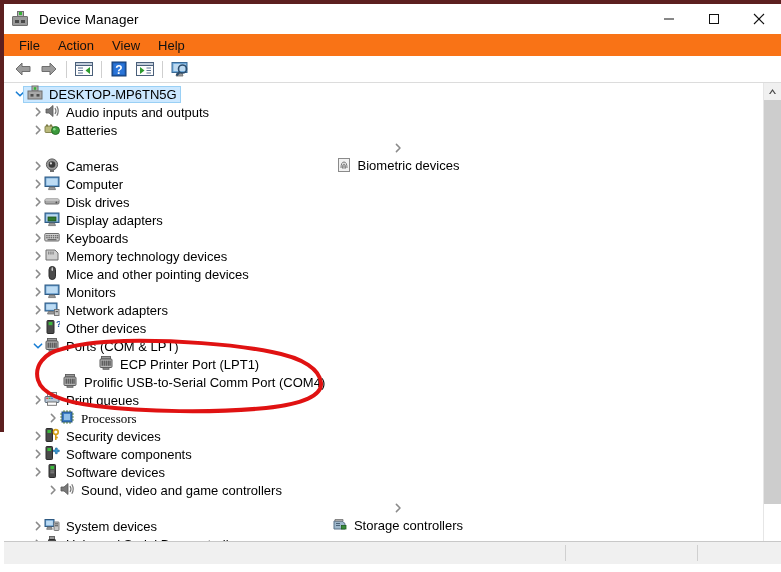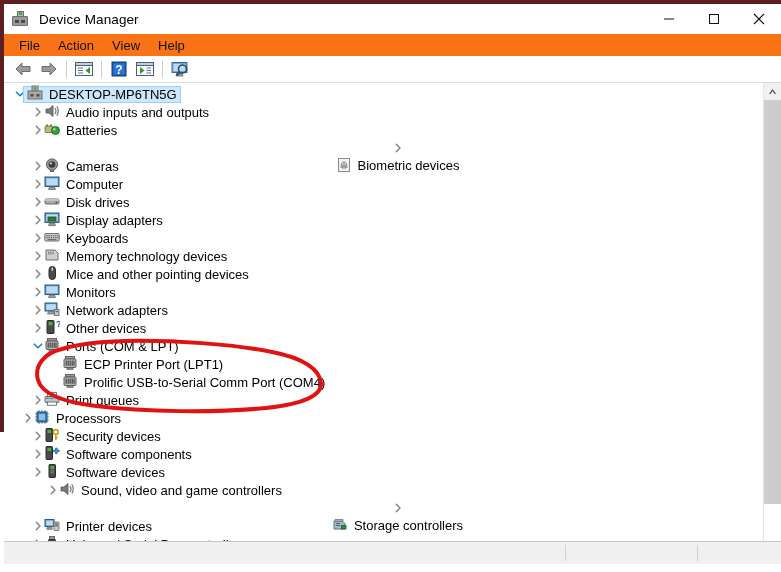--- a/index.html
+++ b/index.html
@@ -426,21 +426,21 @@
                   <rect x="5.6" y="5.6" width="1.2" height="5.2"></rect>
                   <rect x="7.6" y="5.6" width="1.2" height="5.2"></rect>
                   <rect x="9.6" y="5.6" width="1.2" height="5.2"></rect>
                   <rect x="11.4" y="5.6" width="1.2" height="5.2"></rect>
                 </g>
                 <rect x="5" y="12.5" width="6" height="1.8" fill="#8a8a8a" stroke="#5c5c5c" stroke-width="0.8"></rect>
               </svg></span>
             <span class="lbl">Ports (COM &amp; LPT)</span>
           </span>
         </div>
-        <div class="row" style="padding-left: 45px;">
+        <div class="row" style="padding-left: 45px; gap: 36px;">
           <span class="chev"></span>
           <span class="label-box">
             <span class="ico"><svg width="16" height="16" viewBox="0 0 16 16">
                 <rect x="3.5" y="1.5" width="9" height="2.5" fill="#9a9a9a" stroke="#5c5c5c" stroke-width="0.9"></rect>
                 <rect x="2" y="4" width="12" height="8.5" rx="1" fill="#b5b5b5" stroke="#5c5c5c" stroke-width="1"></rect>
                 <g fill="#4a4a4a">
                   <rect x="3.6" y="5.6" width="1.2" height="5.2"></rect>
                   <rect x="5.6" y="5.6" width="1.2" height="5.2"></rect>
                   <rect x="7.6" y="5.6" width="1.2" height="5.2"></rect>
                   <rect x="9.6" y="5.6" width="1.2" height="5.2"></rect>
@@ -480,21 +480,21 @@
                 <rect x="3.5" y="1.5" width="9" height="4" fill="#f4f4f4" stroke="#6e6e6e" stroke-width="0.9"></rect>
                 <rect x="1" y="5.5" width="14" height="6" rx="1" fill="#b8c6d4" stroke="#5a6b7c" stroke-width="1"></rect>
                 <rect x="2.2" y="6.6" width="2" height="1.4" fill="#e05050"></rect>
                 <rect x="4.6" y="6.6" width="2" height="1.4" fill="#50b050"></rect>
                 <rect x="7" y="6.6" width="2" height="1.4" fill="#5080d0"></rect>
                 <rect x="3.5" y="11" width="9" height="3.3" fill="#fdfdfd" stroke="#6e6e6e" stroke-width="0.9"></rect>
               </svg></span>
             <span class="lbl">Print queues</span>
           </span>
         </div>
-        <div class="row" style="padding-left: 17px;">
+        <div class="row" style="padding-left: 42px; font-family: Liberation Serif, serif;">
           <span class="chev">
             <svg width="10" height="10" viewBox="0 0 10 10">
               <path d="M3.4 1.4 L7 5 L3.4 8.6" fill="none" stroke="#8a8a8a" stroke-width="1.5" stroke-linecap="round" stroke-linejoin="round"></path>
             </svg>
           </span>
           <span class="label-box">
             <span class="ico"><svg width="16" height="16" viewBox="0 0 16 16">
                 <rect x="3" y="3" width="10" height="10" fill="#3b7dc4" stroke="#1f4d82" stroke-width="1"></rect>
                 <rect x="5" y="5" width="6" height="6" fill="#8fc0e8"></rect>
                 <g stroke="#4a7a34" stroke-width="1.1">
@@ -603,21 +603,21 @@
           </span>
           <span class="label-box">
             <span class="ico"><svg width="16" height="16" viewBox="0 0 16 16">
                 <rect x="1" y="2.5" width="9" height="7" fill="#5b93c7" stroke="#2f5a82" stroke-width="1"></rect>
                 <rect x="2.1" y="3.6" width="6.8" height="4.8" fill="#bddcf4"></rect>
                 <rect x="10" y="5" width="5" height="8.5" rx="0.6" fill="#c9c9c9" stroke="#6e6e6e" stroke-width="0.9"></rect>
                 <rect x="11" y="6.3" width="3" height="1.1" fill="#5a5a5a"></rect>
                 <rect x="11" y="8.2" width="3" height="1.1" fill="#5a5a5a"></rect>
                 <path d="M3.5 10 L7.5 10 L8.3 12.3 L2.7 12.3 Z" fill="#9a9a9a" stroke="#6e6e6e" stroke-width="0.8"></path>
               </svg></span>
-            <span class="lbl">Printer devices</span>
+            <span class="lbl">System devices</span>
           </span>
         </div>
         <div class="row" style="padding-left: 27px;">
           <span class="chev">
             <svg width="10" height="10" viewBox="0 0 10 10">
               <path d="M3.4 1.4 L7 5 L3.4 8.6" fill="none" stroke="#8a8a8a" stroke-width="1.5" stroke-linecap="round" stroke-linejoin="round"></path>
             </svg>
           </span>
           <span class="label-box">
             <span class="ico"><svg width="16" height="16" viewBox="0 0 16 16">

